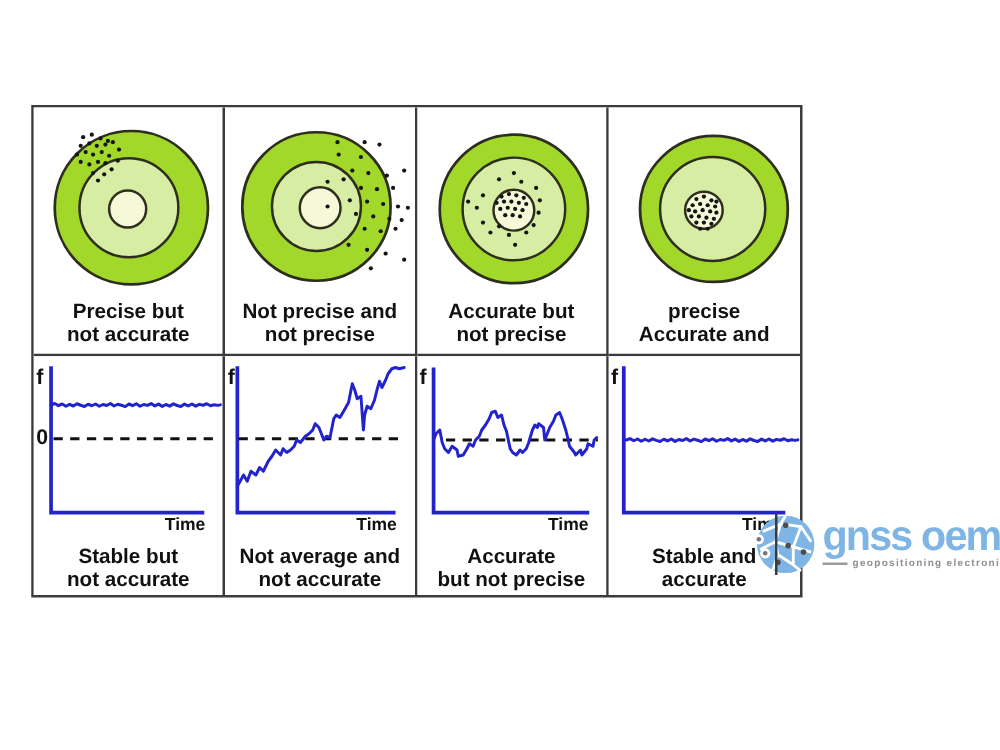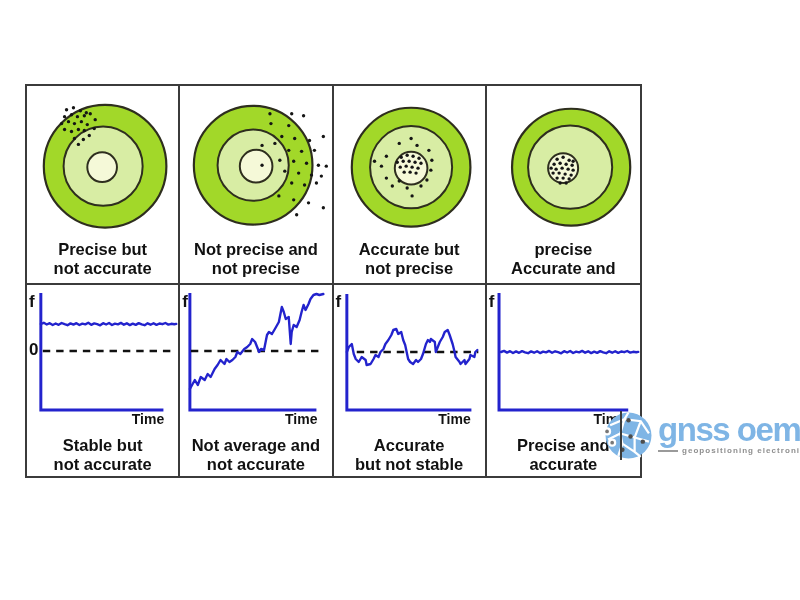--- a/index.html
+++ b/index.html
@@ -261,33 +261,33 @@
   <div class="cell br">
     <svg viewBox="0 0 153 191" preserveAspectRatio="none">
         <polyline points="13,9 13,125 139,125" fill="none" stroke="#2323cd" stroke-width="3"></polyline>
         <line x1="23" y1="67" x2="146" y2="67" stroke="#111111" stroke-width="2.5" stroke-dasharray="7.5 6"></line>
         <polyline points="13,67 15,62 18,59 20,69 22,74 25,77 28,72 32,75 33,80 37,79 40,74 42,70 45,72 47,67 50,64 52,59 55,55 58,50 60,45 63,44 65,49 68,47 70,55 72,60 75,74 77,77 80,79 83,75 85,77 88,74 90,69 93,59 95,55 97,57 98,54 102,57 103,67 105,62 107,57 110,52 112,47 115,45 117,50 120,59 122,67 123,72 127,77 128,79 132,75 133,79 137,74 138,70 142,72 143,67 145,65" fill="none" stroke="#2323cd" stroke-width="2.4" stroke-linejoin="round" stroke-linecap="round"></polyline>
       </svg>
     <span class="axis-label f-label">f</span>
     <span class="axis-label time-label">Time</span>
     <div class="cap cap-bottom">
       <div>Accurate</div>
-      <div>but not stable</div>
+      <div>but not precise</div>
     </div>
   </div>
 
   <div class="cell">
     <svg viewBox="0 0 153 191" preserveAspectRatio="none">
         <polyline points="12,8 12,125 141,125" fill="none" stroke="#2323cd" stroke-width="3"></polyline>
         <polyline points="14,67 17,65.9 20,67.6 23,66.2 26,68 29,66.4 32,67.8 35,66.1 38,67.3 41,68.2 44,66.4 47,67.7 50,66.2 53,68.1 56,66.6 59,67.4 62,65.9 65,67.8 68,66.3 71,67.2 74,68.3 77,66.2 80,67.5 83,66 86,68 89,66.6 92,67.3 95,65.9 98,67.7 101,66.3 104,68.1 107,66.6 110,67.9 113,66.1 116,67.4 119,68.2 122,66.3 125,67.7 128,66.2 131,67.9 134,66.5 137,67.2 140,66 143,67.6 146,66.8 149,67.3 151,66.9" fill="none" stroke="#2323cd" stroke-width="2.4" stroke-linejoin="round" stroke-linecap="round"></polyline>
       </svg>
     <span class="axis-label f-label">f</span>
     <span class="axis-label time-label">Time</span>
     <div class="cap cap-bottom">
-      <div>Precise and</div>
+      <div>Stable and</div>
       <div>accurate</div>
     </div>
   </div>
 
 </div>
 
 <div class="logo">
   <svg class="logo-globe" viewBox="0 0 48 48">
     <circle cx="24" cy="24" r="22.5" fill="#7fb5e5"></circle>
     <path d="M6,14 L20,8 L36,10 L44,22 M4,28 L16,22 L30,26 L44,30 M14,44 L18,32 L30,40 M20,8 L16,22 M36,10 L30,26 M16,22 L18,32 M30,26 L30,40 M24,1.5 L20,8 M30,40 L36,45" stroke="#ffffff" stroke-width="2.2" fill="none"></path>

